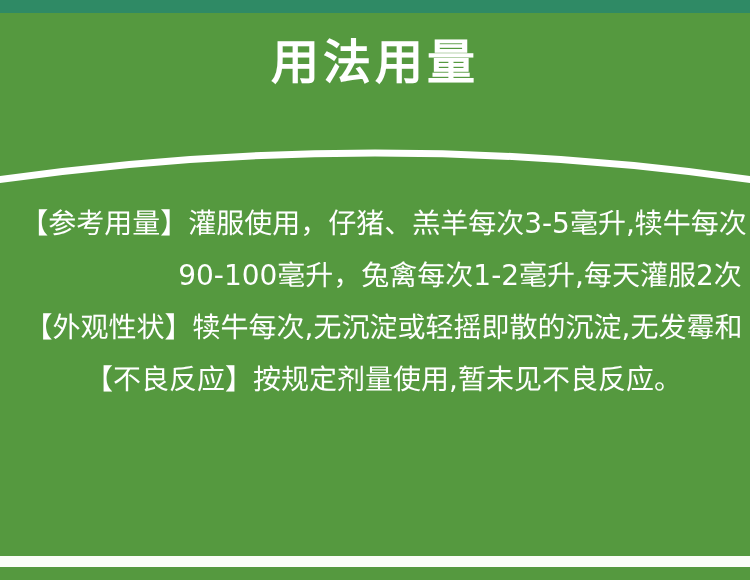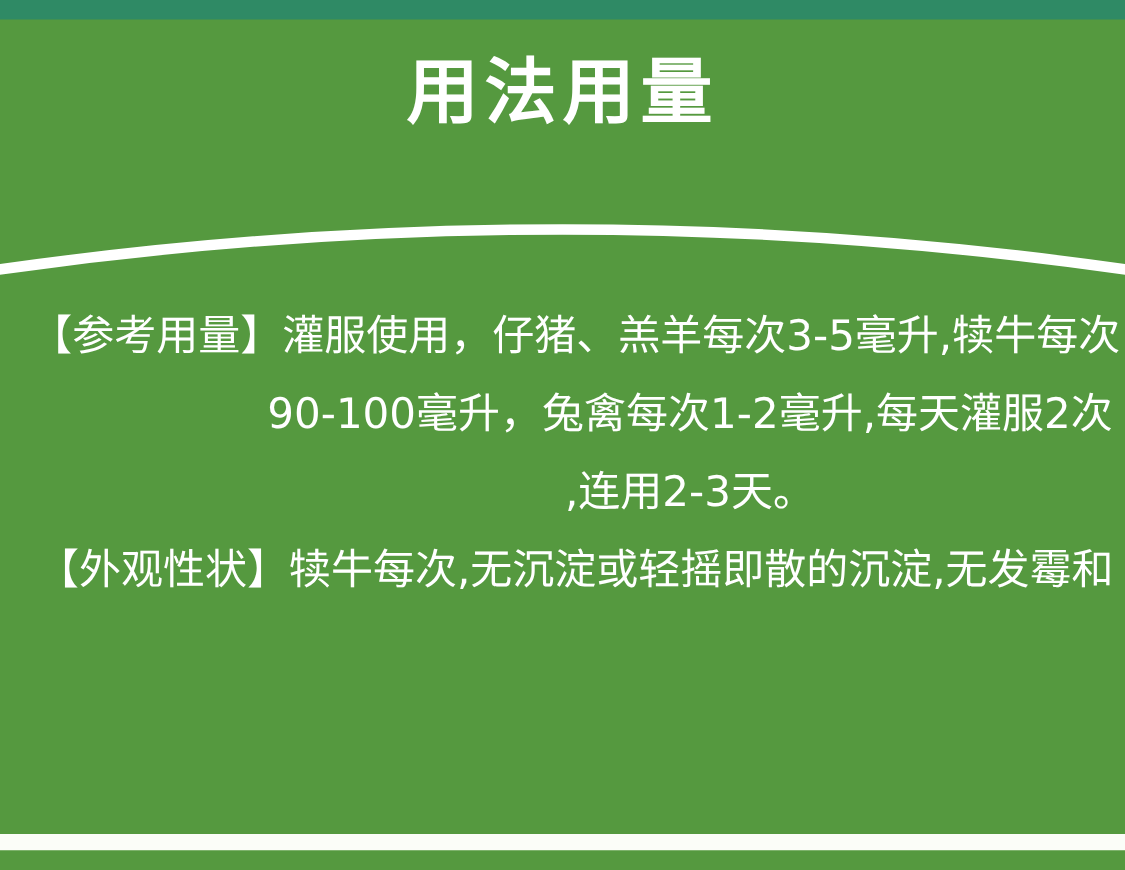--- a/index.html
+++ b/index.html
@@ -128,26 +128,28 @@
     <svg class="arc-svg" viewBox="0 0 750 90" preserveAspectRatio="none" aria-hidden="true">
       <path d="M -10 68 Q 375 12 760 68" fill="none" stroke="#ffffff" stroke-width="7" stroke-linecap="round"></path>
     </svg>
   </div>
 
   <div class="content">
 
     <div class="para">
       <div class="line">【参考用量】灌服使用，仔猪、羔羊每次3-5毫升,犊牛每次</div>
       <div class="line indent">90-100毫升，兔禽每次1-2毫升,每天灌服2次</div>
-      <div class="line indent">,连用2-3天。</div>
     </div>
 
     <div class="para">
       <div class="line">【外观性状】犊牛每次,无沉淀或轻摇即散的沉淀,无发霉和</div>
     </div>
 
+    <div class="para">
+      <div class="line">【不良反应】按规定剂量使用,暂未见不良反应。</div>
+    </div>
 
   </div>
 
   <div class="bottom-rule"></div>
   <div class="bottom-fill"></div>
 
 </div>
 
 </body></html>

